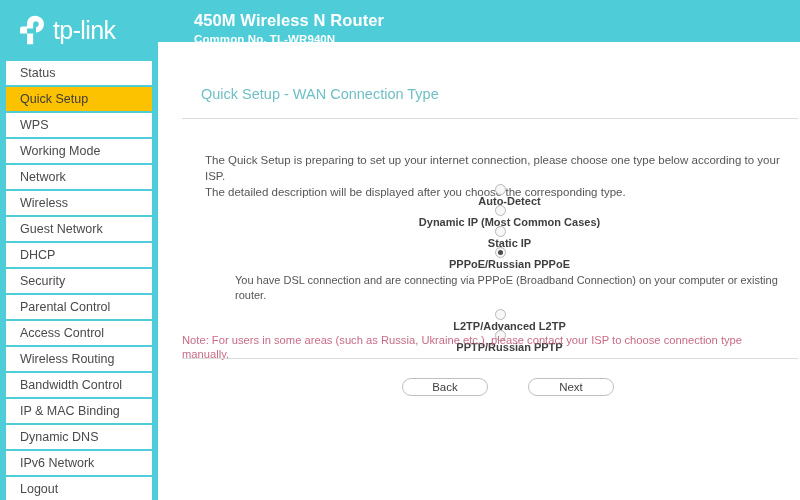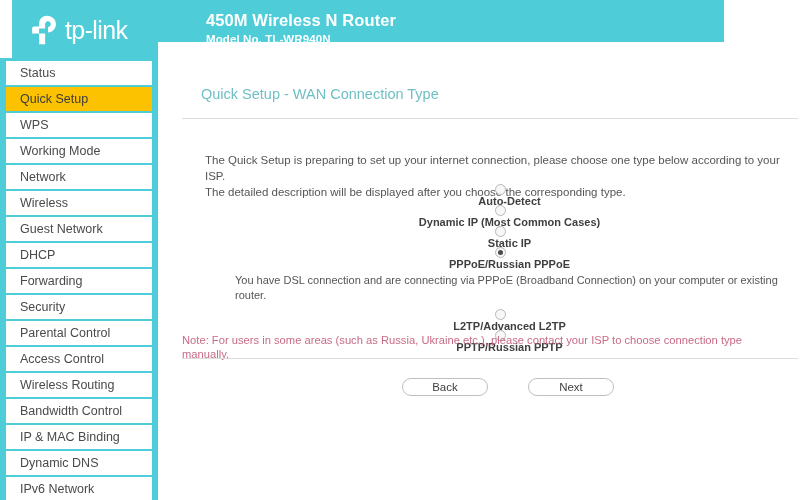--- a/index.html
+++ b/index.html
@@ -18,23 +18,23 @@
   #page {
     position: relative;
     width: 800px;
     height: 500px;
     background: #ffffff;
   }
 
   
   .header {
     position: absolute;
-    left: 12px;
+    left: 0;
     top: 0;
-    width: 712px;
+    width: 800px;
     height: 58px;
     background: #4ecdd8;
     display: flex;
     align-items: center;
   }
   .logo-wrap {
     position: absolute;
     left: 14px;
     top: 11px;
     display: flex;
@@ -237,21 +237,21 @@
 
   <div class="header">
     <div class="logo-wrap">
       <svg class="logo-mark" viewBox="0 0 100 100">
         <path fill="#ffffff" d="M62 8c-13.2 0-23.5 9.6-23.5 23.3V40H24c-3.4 0-6 2.5-6 5.9v14.6h20.5V92h17.8V60.5h-17.8V45.9h17.8V32.6c0-4.6 3.6-8 8.2-8 4.7 0 8.4 3.6 8.4 8.2 0 4.6-3.5 8.2-8.1 8.4V57C77.6 56.6 88 45.9 88 32.3 88 18.6 76.3 8 62 8z"></path>
       </svg>
       <span class="logo-text">tp-link</span>
     </div>
     <div class="header-titles">
       <div class="header-title">450M Wireless N Router</div>
-      <div class="header-subtitle">Model No. TL-WR940N</div>
+      <div class="header-subtitle">Common No. TL-WR940N</div>
     </div>
   </div>
 
   <div class="sidebar" id="sidebar">
       <div class="nav-item">
         <span>Status</span>
       </div>
       <div class="nav-item active">
         <span>Quick Setup</span>
       </div>
@@ -265,23 +265,20 @@
         <span>Network</span>
       </div>
       <div class="nav-item">
         <span>Wireless</span>
       </div>
       <div class="nav-item">
         <span>Guest Network</span>
       </div>
       <div class="nav-item">
         <span>DHCP</span>
-      </div>
-      <div class="nav-item">
-        <span>Forwarding</span>
       </div>
       <div class="nav-item">
         <span>Security</span>
       </div>
       <div class="nav-item">
         <span>Parental Control</span>
       </div>
       <div class="nav-item">
         <span>Access Control</span>
       </div>

